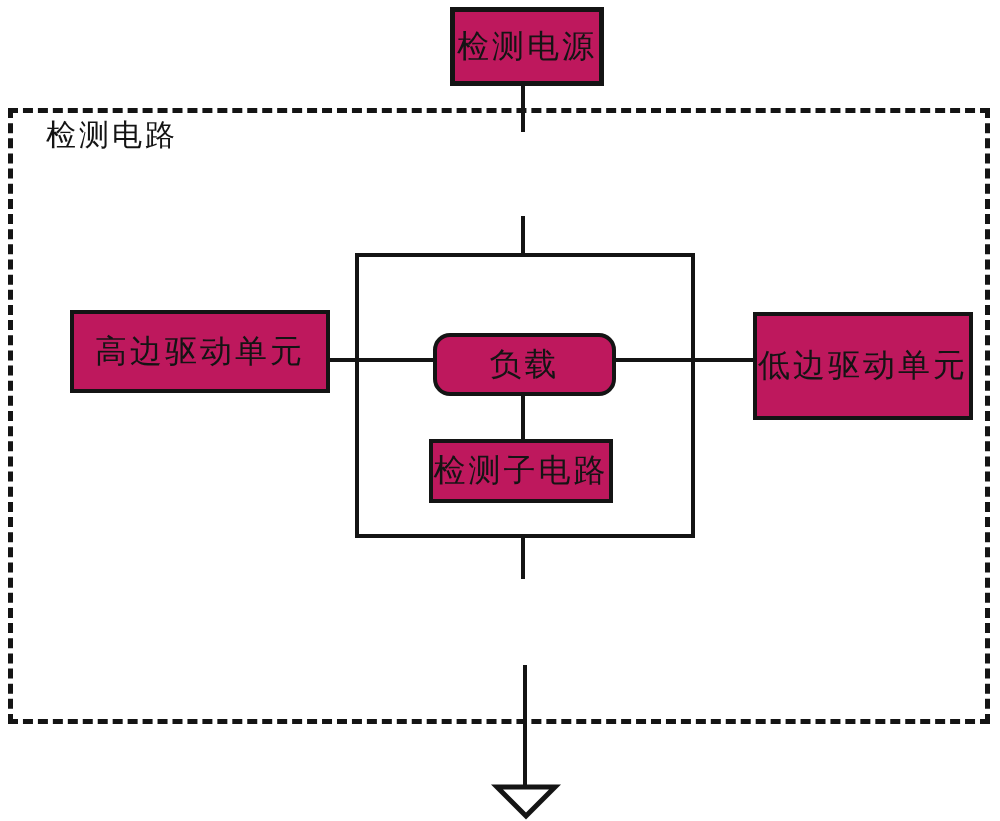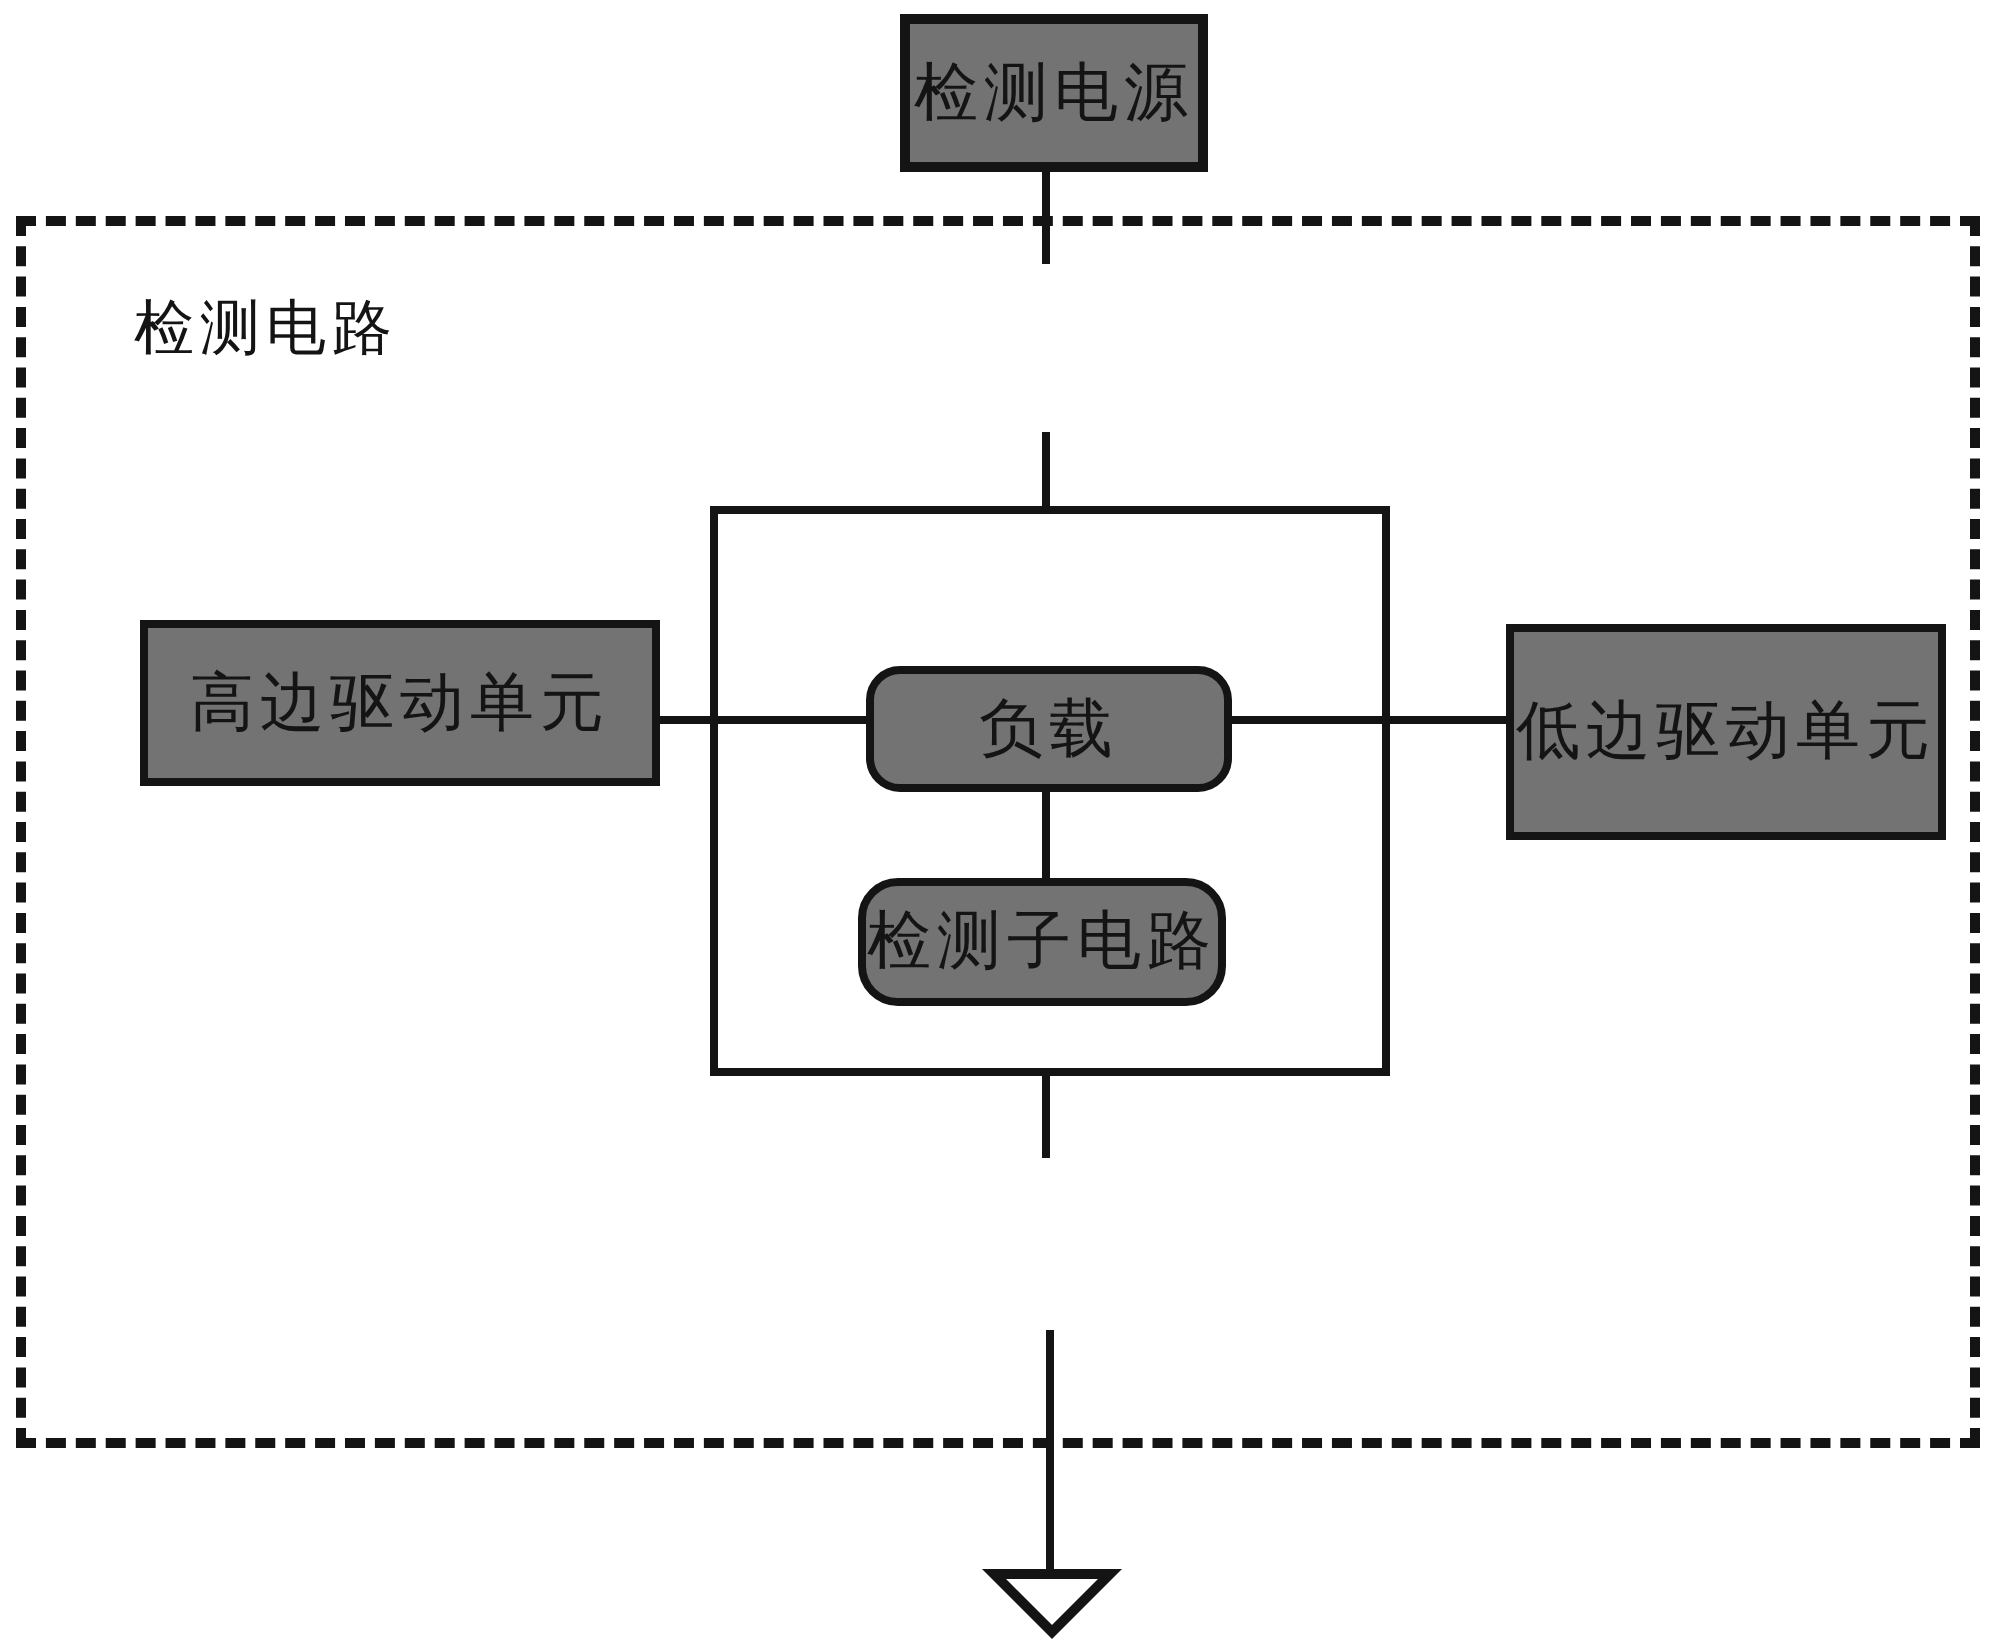--- a/index.html
+++ b/index.html
@@ -7,35 +7,34 @@
     position:relative;width:1000px;height:821px;background:#ffffff;
     font-family:"Liberation Serif","DejaVu Serif",serif;color:#141414;
     overflow:hidden;
   }
   
   #boundary{
     position:absolute;left:8px;top:108px;width:982px;height:616px;
     border:5px dashed #141414;box-sizing:border-box;background:transparent;
   }
   #boundary-label{
-    position:absolute;left:46px;top:144px;font-size:30px;letter-spacing:3px;
+    position:absolute;left:46px;top:115px;font-size:30px;letter-spacing:3px;
     white-space:nowrap;
-    margin-left:21px;
   }
   
   .node{
-    position:absolute;border:4px solid #141414;background:#737373;
+    position:absolute;border:4px solid #141414;background:#be185d;
     box-sizing:border-box;display:flex;align-items:center;justify-content:center;
     font-size:32px;letter-spacing:3px;white-space:nowrap;z-index:2;
   }
   #power   {left:450px;top:7px;  width:154px;height:79px;border-width:5px;}
   #switch1 {left:400px;top:131px;width:248px;height:87px;}
   #core    {left:355px;top:253px;width:340px;height:285px;background:transparent;z-index:1;}
   #load    {left:433px;top:333px;width:183px;height:63px;border-radius:17px;}
-  #dsub    {left:429px;top:439px;width:184px;height:64px;border-radius:20px;}
+  #dsub    {left:429px;top:439px;width:184px;height:64px;}
   #hside   {left:70px; top:310px;width:260px;height:83px;}
   #lside   {left:753px;top:312px;width:220px;height:108px;}
   #switch2 {left:400px;top:578px;width:243px;height:89px;}
   
   .line{position:absolute;background:#141414;z-index:1;}
   #c-power-switch1 {left:521px;top:84px; width:4px;height:48px;}
   #c-switch1-core  {left:521px;top:216px;width:4px;height:39px;}
   #c-hside-load    {left:288px;top:358px;width:146px;height:4px;}
   #c-load-lside    {left:614px;top:358px;width:140px;height:4px;}
   #c-load-dsub     {left:521px;top:394px;width:4px;height:46px;}

